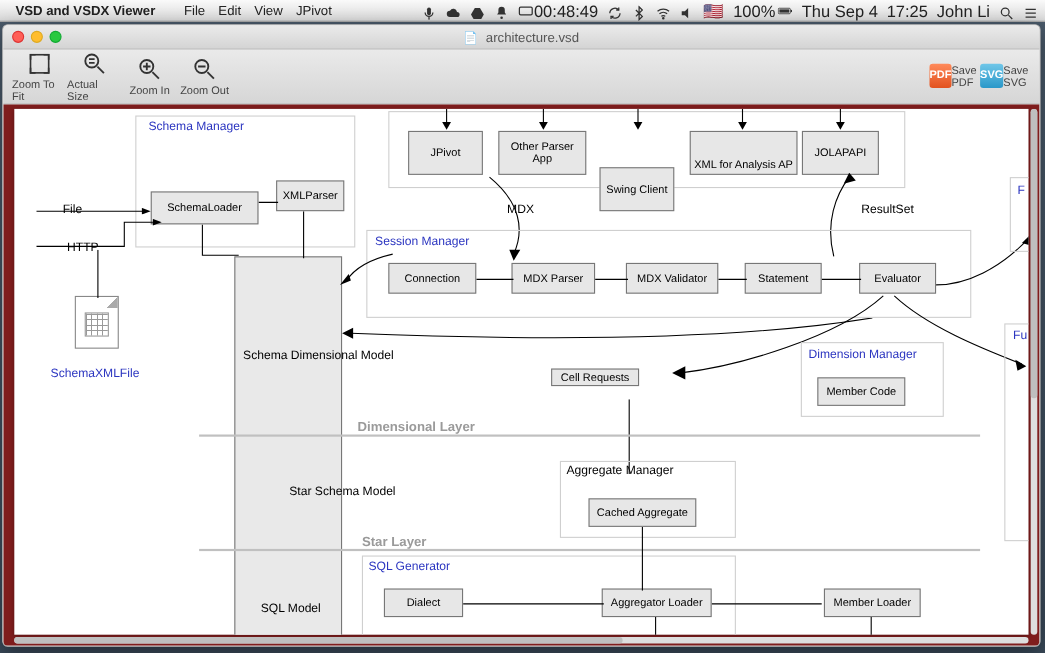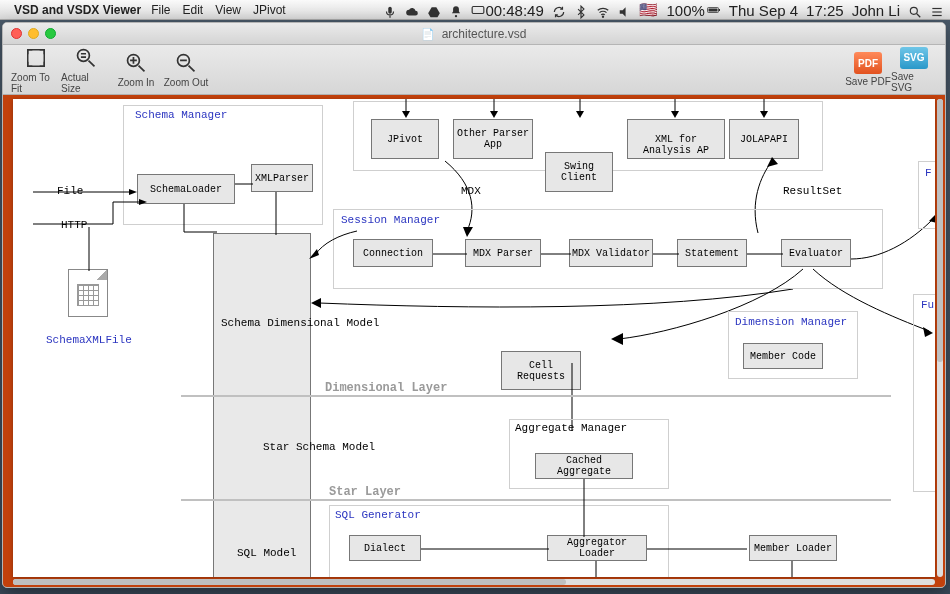--- a/index.html
+++ b/index.html
@@ -21,21 +21,21 @@
     align-items: center;
     padding: 0 6px;
     font-size: 12px;
     color: #222;
     border-bottom: 1px solid #aaa;
   }
   .menubar .apple {
     font-size: 14px;
     margin-right: 8px;
   }
-  .menubar .app-name { font-weight: 600; margin-right: 10px; }
+  .menubar .app-name { font-weight: 600; margin-right: 26px; }
   .menubar .menu-item { margin-right: 12px; }
   .menubar .right { margin-left: auto; display: flex; align-items: flex-end; gap: 8px; font-size: 15px; }
   .menubar .right span { display: inline-flex; align-items: center; }
   .mb-icon { width: 14px; height: 14px; display: inline-block; }
 
   
   .window {
     position: absolute;
     top: 22px; left: 2px;
     width: 944px; height: 566px;
@@ -79,39 +79,38 @@
     font-size: 10px;
     cursor: pointer;
   }
   .tool .ticon {
     width: 24px; height: 24px;
     display:flex; align-items:center; justify-content:center;
     margin-bottom: 2px;
   }
   .toolbar-spacer { flex: 1; }
   .save-btn {
-    display: flex; flex-direction: column; align-items:center;
+    display: flex; flex-direction: row; align-items:center;
     width: 46px; font-size: 10px; color:#444; cursor:pointer;
   }
   .save-badge {
     width: 28px; height: 22px; border-radius: 3px;
     display:flex; align-items:center; justify-content:center;
     font-weight:700; font-size:10px; color:#fff;
     margin-bottom:2px;
   }
   .pdf { background: linear-gradient(#ff8a5a,#e2521f); }
   .svgb { background: linear-gradient(#6fc6e8,#2a98c9); }
 
   
   .canvas-wrap {
     position: absolute;
     top: 72px; left: 0; right: 0; bottom: 0;
-    background: #c2410c;
+    background: #7f1d1d;
     overflow: hidden;
-    font-family: Liberation Mono, monospace;
   }
   .paper {
     position: absolute;
     left: 10px; right: 10px; top: 4px; bottom: 10px;
     background: #fff;
     box-shadow: 0 1px 4px rgba(0,0,0,0.3);
     overflow: hidden;
   }
   .scrollbar-h {
     position:absolute; left:10px; right:10px; bottom:2px; height:6px;
@@ -467,21 +466,21 @@
         </svg>
       <svg class="arrow" style="left:836px; top:110px;" width="90" height="70">
           <path d="M2 50 C30 50 60 35 86 8" stroke="#000" fill="none"></path>
           <polygon points="80,12 90,2 88,14" fill="#000"></polygon>
         </svg>
       <svg class="arrow" style="left:770px; top:168px;" width="150" height="90">
           <path d="M30 2 C60 30 110 50 146 64" stroke="#000" fill="none"></path>
           <polygon points="140,60 150,66 142,70" fill="#000"></polygon>
         </svg>
 
-      <div class="box shadow" style="left:488px; top:236px; width:80px; height:39px;margin-top:16px;">
+      <div class="box shadow" style="left:488px; top:236px; width:80px; height:16px;">
           <span>Cell Requests</span>
         </div>
       <svg class="arrow" style="left:598px; top:168px;" width="200" height="80">
           <path d="M192 2 C150 40 60 66 8 72" stroke="#000" fill="none"></path>
           <polygon points="0,72 12,66 12,78" fill="#000"></polygon>
         </svg>
       <svg class="arrow" style="left:556px; top:264px;" width="6" height="68">
           <line x1="3" y1="0" x2="3" y2="68" stroke="#000"></line>
         </svg>
 

